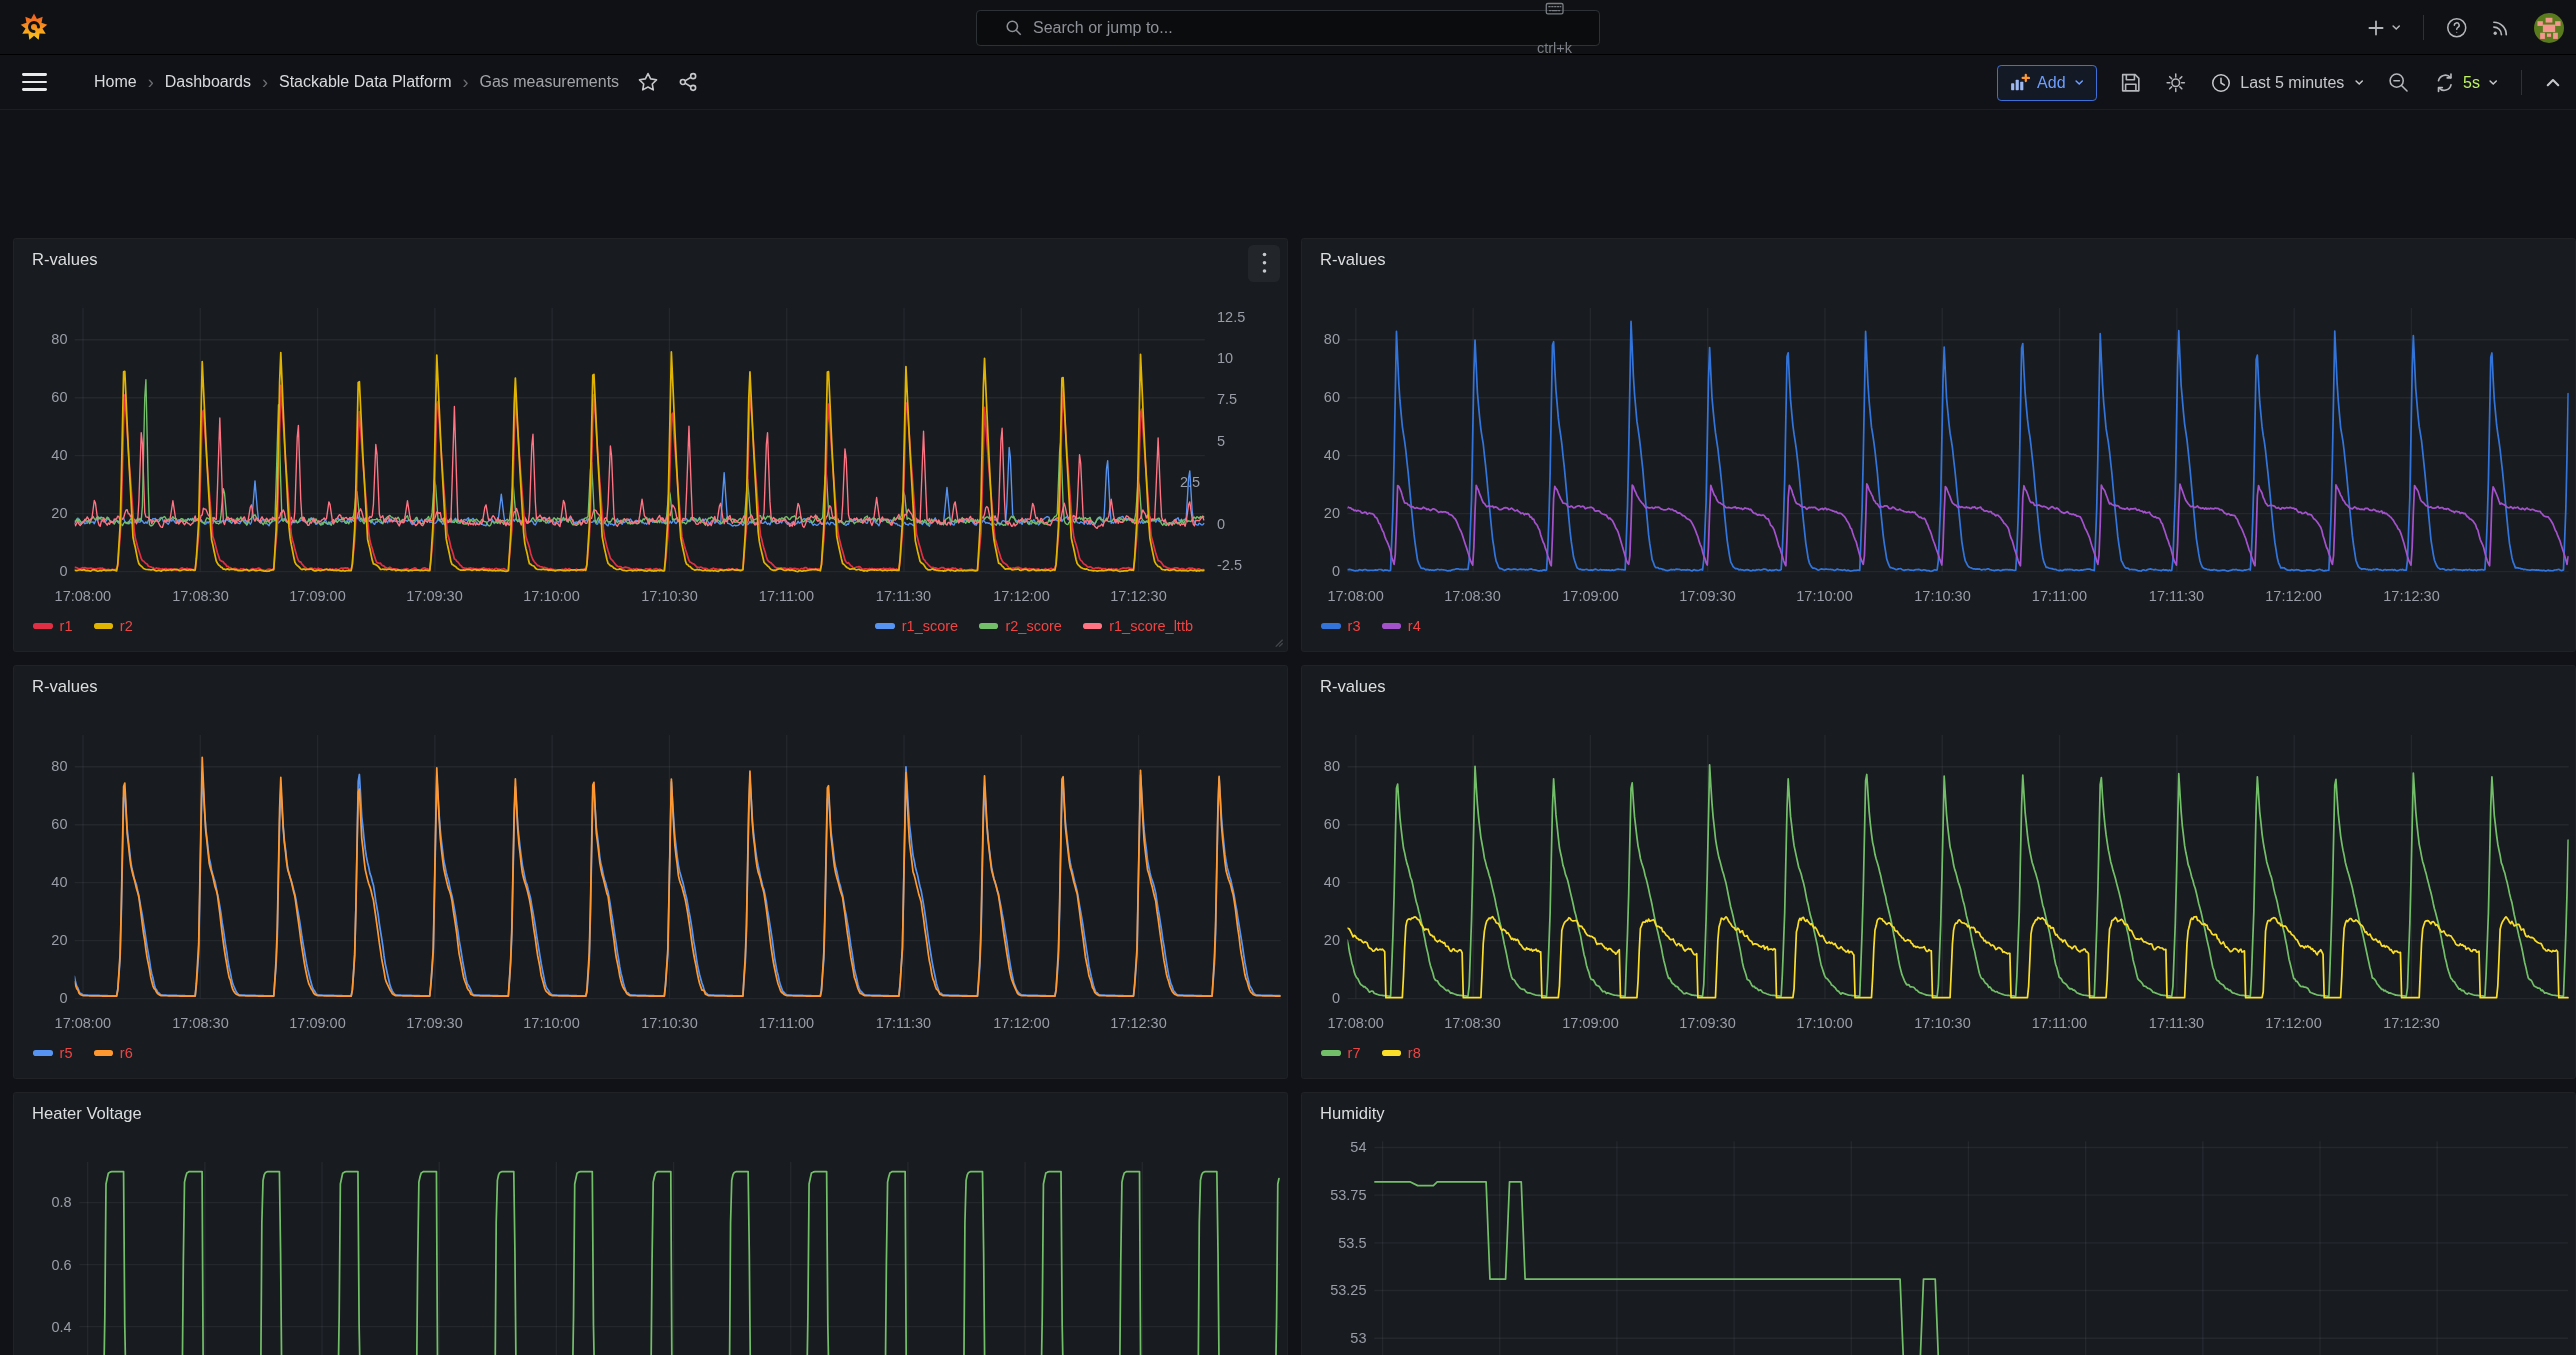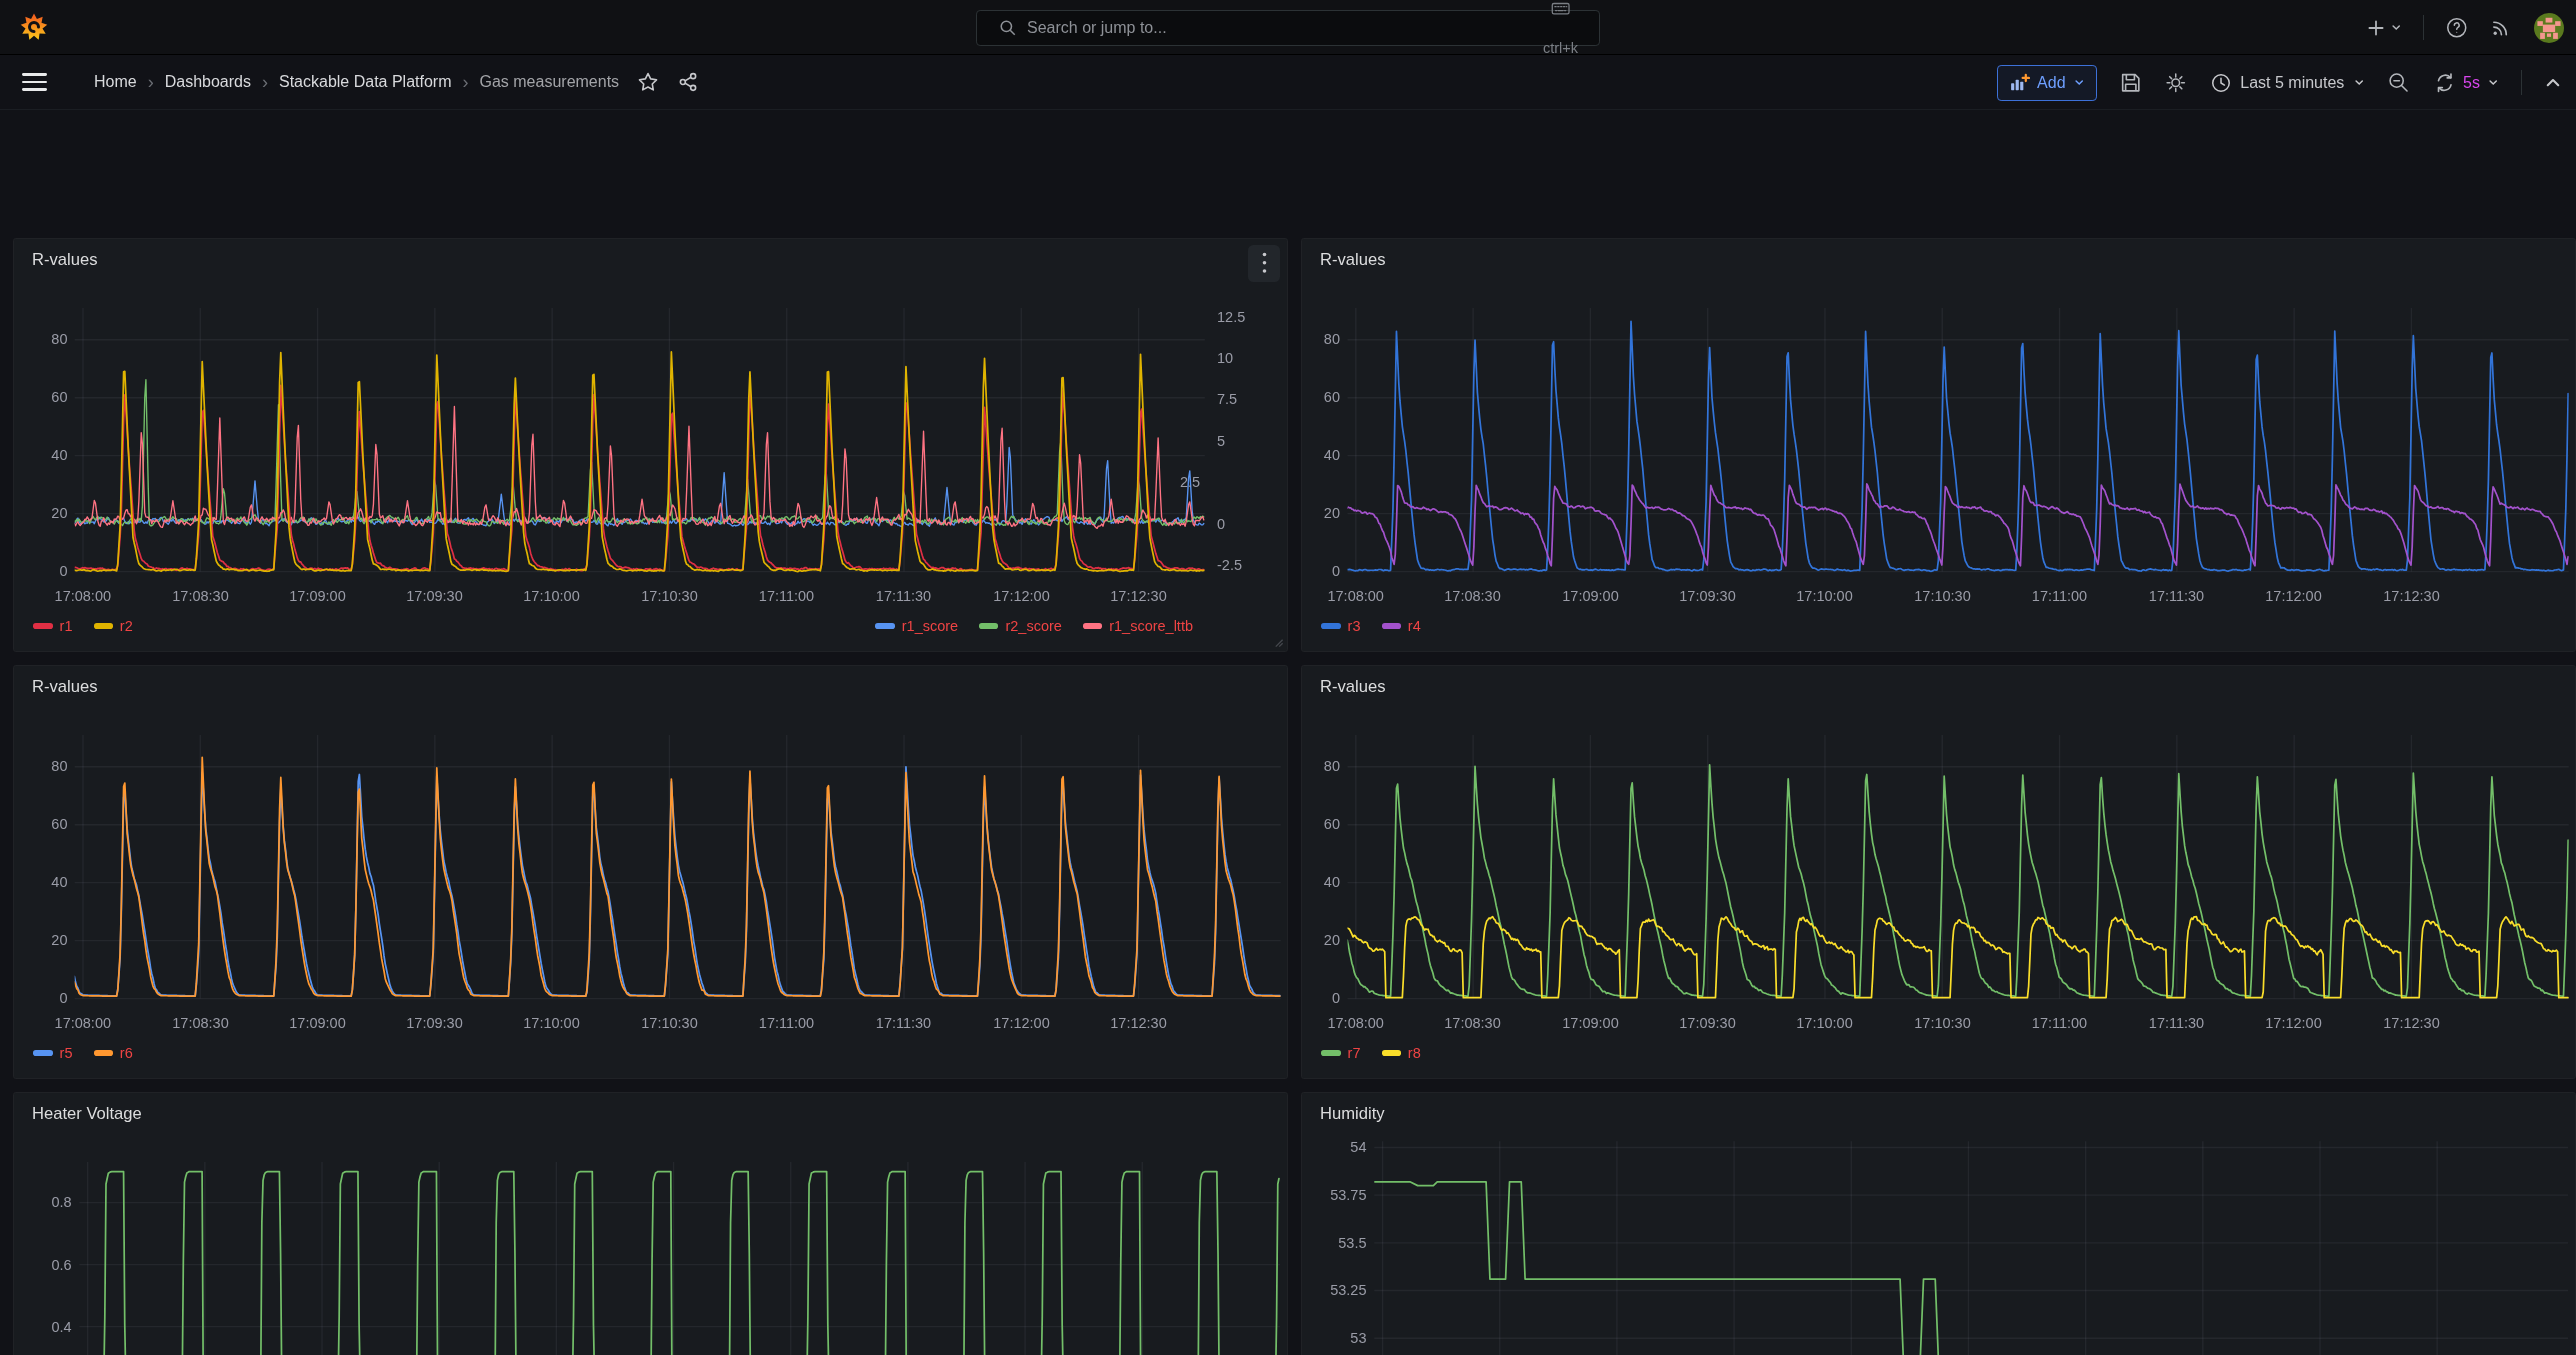--- a/index.html
+++ b/index.html
@@ -6,21 +6,21 @@
   html,body { background:#111217; width:2576px; height:1356px; overflow:hidden;
     font-family:"Liberation Sans", sans-serif; color:#C7C8CC; }
   svg { display:block; }
 
   
   .topnav { position:relative; width:100%; height:55px; background:#101114;
     border-bottom:0.7px solid #000; display:flex; align-items:center; }
   .logo { position:absolute; left:19.3px; top:12.4px; width:30px; height:30px; cursor:pointer; }
   .searchbox { position:absolute; left:50%; transform:translateX(-50%); top:9.7px;
     width:624px; height:36px; background:#0B0C0E; border:0.7px solid #2C3235; border-radius:4.1px;
-    display:flex; align-items:center; padding:0 21px; gap:9.7px; cursor:text; }
+    display:flex; align-items:center; padding:0 27px; gap:9.7px; cursor:text; }
   .searchbox .ph { color:#8E9197; font-size:16px; flex:1; }
   .searchbox .kbd-hint { display:flex; align-items:center; gap:22px; color:#7B7F85; font-size:14.5px;flex-direction:column; }
   .nav-right { position:absolute; right:12.4px; top:0; height:55px; display:flex; align-items:center; gap:21px; }
   .icon-btn { display:flex; align-items:center; justify-content:center; color:#B4B7BC;
     background:none; border:none; cursor:pointer; gap:2.8px; }
   .vdivider { width:0.7px; height:25px; background:#2C3235; }
   .avatar { width:30px; height:30px; border-radius:50%; overflow:hidden; cursor:pointer; }
 
   
   .toolbar { position:relative; width:100%; height:55px; background:#111217;
@@ -31,21 +31,21 @@
   .breadcrumb { display:flex; align-items:center; gap:11px; margin-left:47px; font-size:16px; }
   .crumb { color:#D9DADD; cursor:pointer; white-space:nowrap; }
   .crumb.current { color:#A3A4A8; cursor:default; }
   .crumb-sep { color:#6B6E74; font-size:18px; }
   .bc-icons { display:flex; align-items:center; gap:18px; margin-left:18px; }
   .tb-right { position:absolute; right:14px; top:0; height:55px; display:flex; align-items:center; gap:22px; }
   .add-btn { display:flex; align-items:center; gap:7px; height:36px; padding:0 11px;
     border:1.4px solid #3D71D9; border-radius:4.1px; background:rgba(61,113,217,0.08);
     color:#6E9FFF; font-size:16px; cursor:pointer; }
   .timepicker { display:flex; align-items:center; gap:8.3px; color:#C7C8CC; font-size:16px; cursor:pointer; }
-  .refresh-group { display:flex; align-items:center; gap:7px; color:#d946ef; font-size:16px; cursor:pointer; }
+  .refresh-group { display:flex; align-items:center; gap:7px; color:#bef264; font-size:16px; cursor:pointer; }
 
   
   .dashboard { position:relative; width:2576px; height:1245px; }
   .panel { position:absolute; background:#181B1F; border:0.7px solid #202226; border-radius:2.8px; }
   .panel-title { position:absolute; top:11px; left:18px; font-size:16.6px; font-weight:500;
     color:#DCDDDE; cursor:pointer; }
   .kebab { position:absolute; top:5.5px; right:7px; width:32px; height:37px; background:#22262B;
     border-radius:5.5px; display:flex; align-items:center; justify-content:center; cursor:pointer; }
   .plot-svg { position:absolute; inset:0; }
   .x-tick-label { position:absolute; width:117px; text-align:center; font-size:14.5px;

